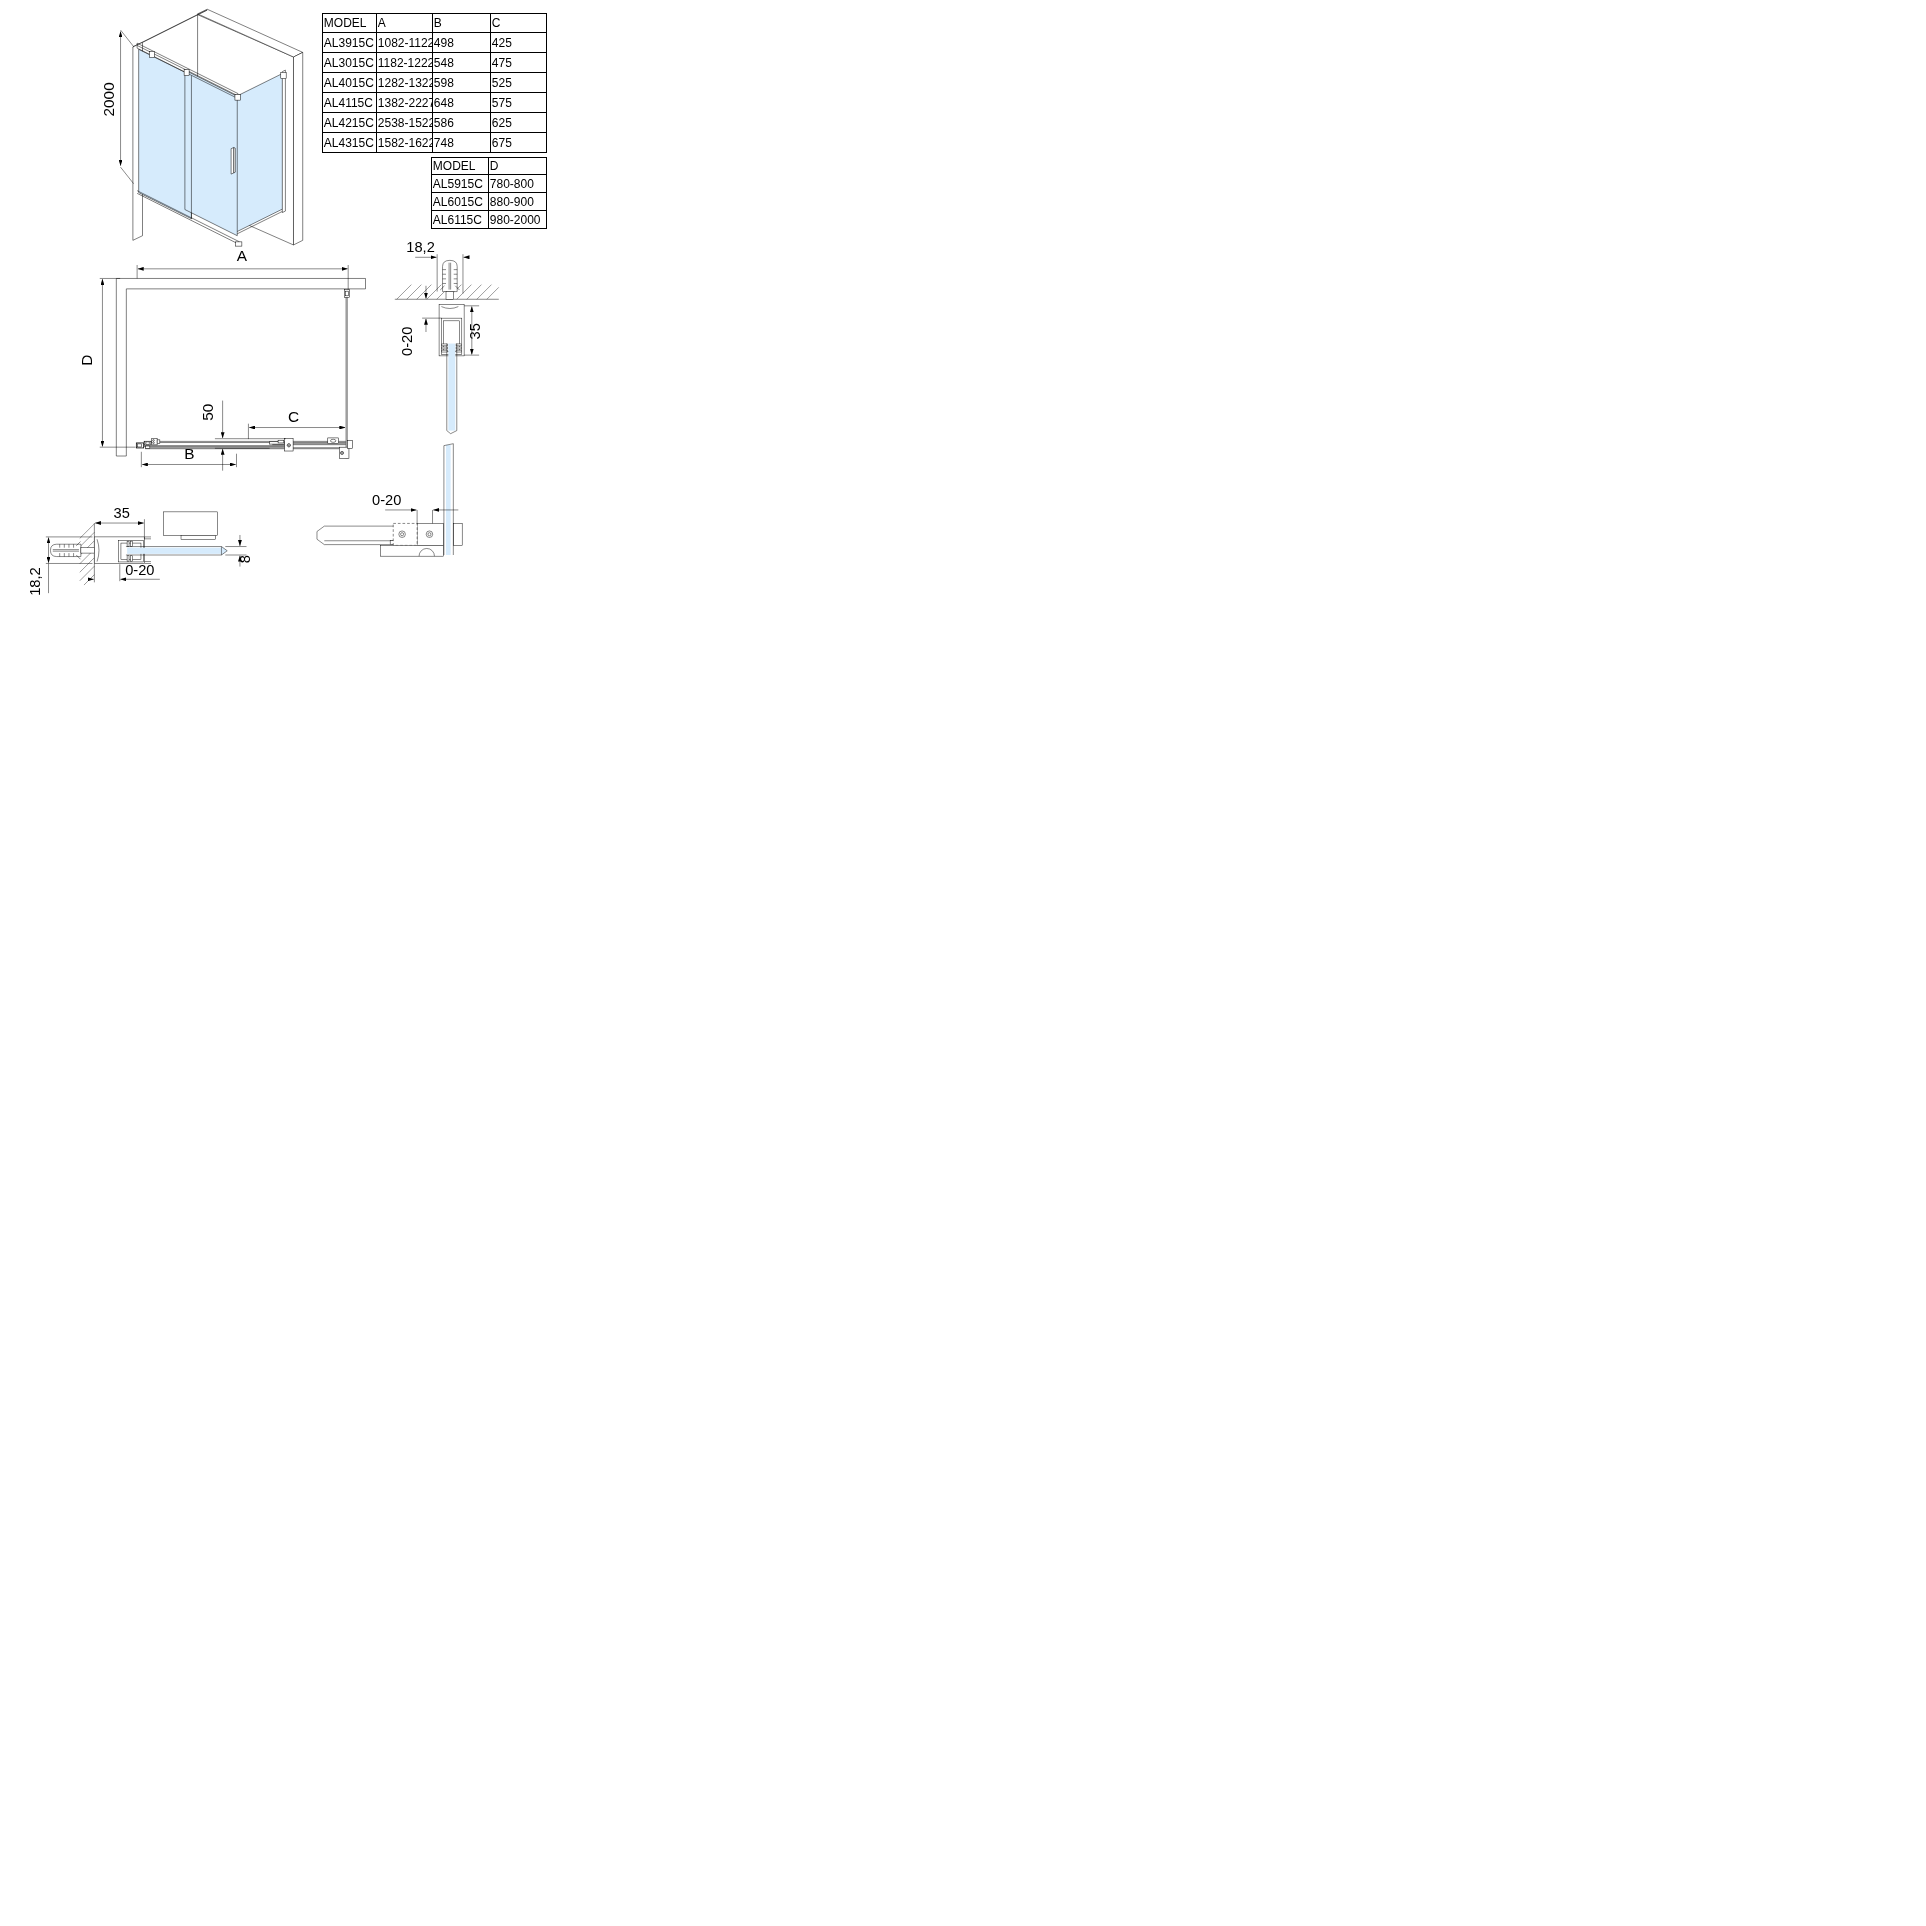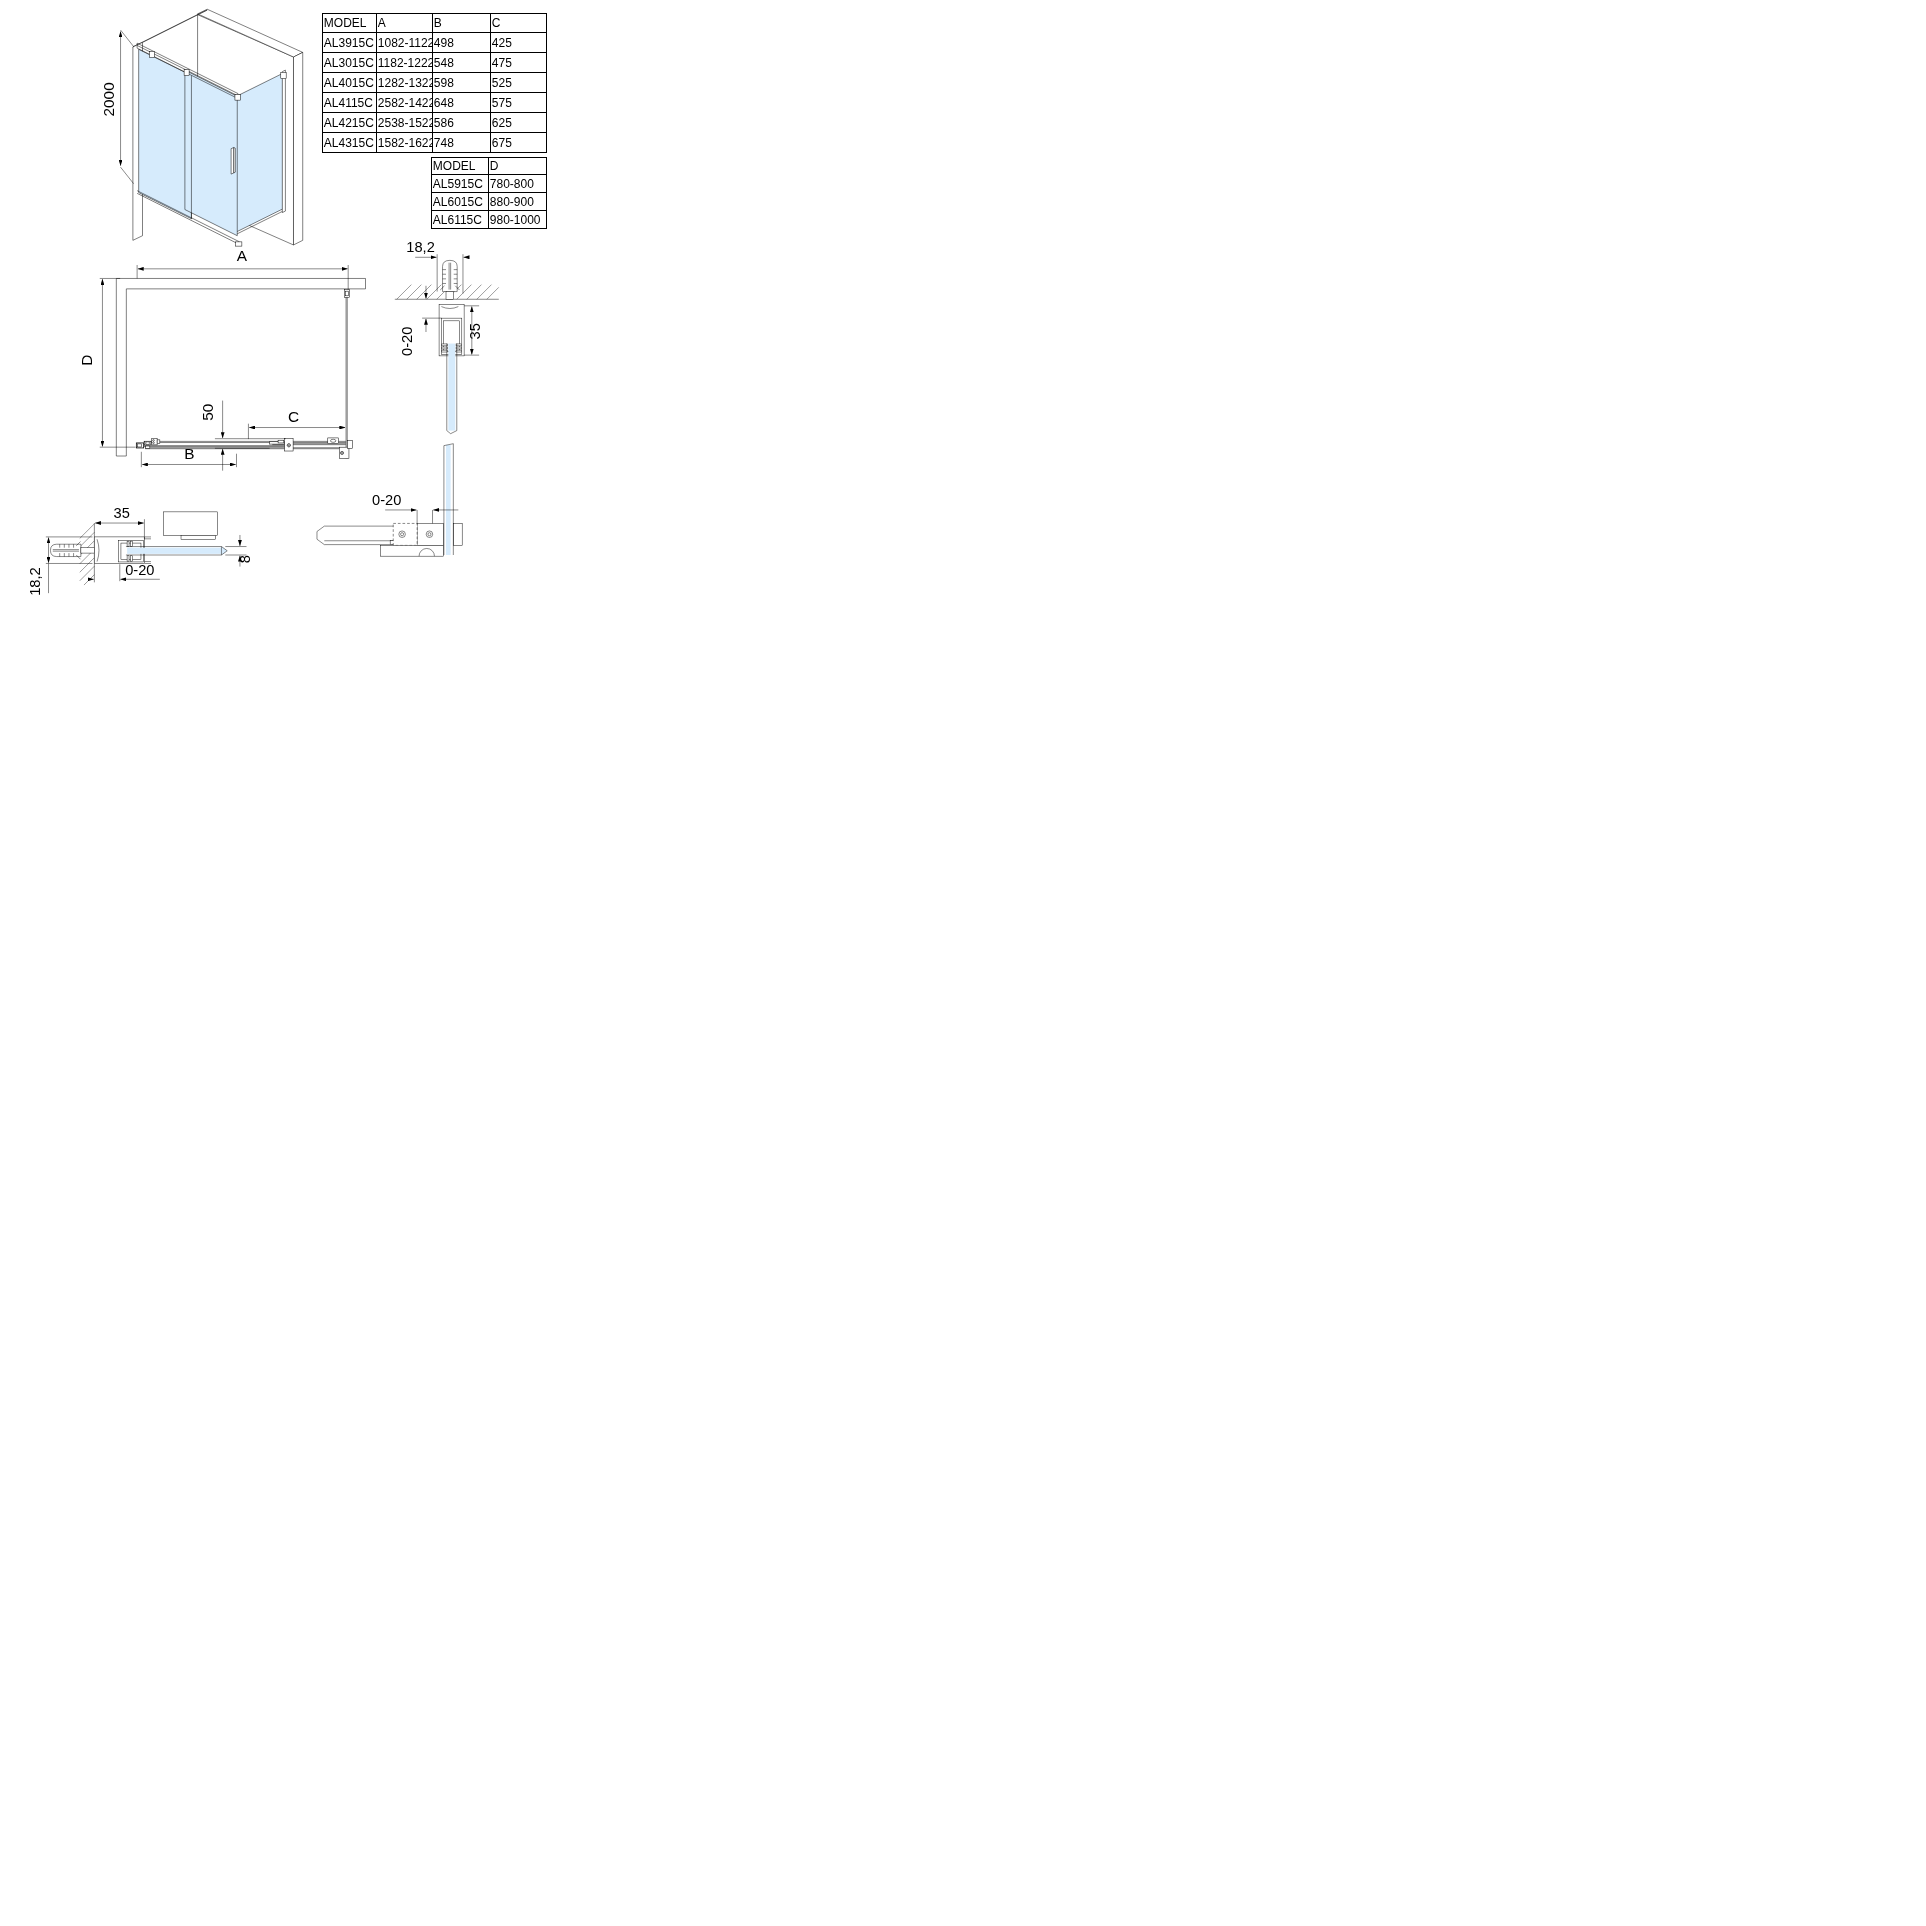--- a/index.html
+++ b/index.html
@@ -391,21 +391,21 @@
     <td>475</td>
   </tr>
   <tr>
     <td>AL4015C</td>
     <td>1282-1322</td>
     <td>598</td>
     <td>525</td>
   </tr>
   <tr>
     <td>AL4115C</td>
-    <td>2582-1422</td>
+    <td>1382-2227</td>
     <td>648</td>
     <td>575</td>
   </tr>
   <tr>
     <td>AL4215C</td>
     <td>2538-1522</td>
     <td>586</td>
     <td>625</td>
   </tr>
   <tr>
@@ -430,19 +430,19 @@
   <tr>
     <td>AL5915C</td>
     <td>780-800</td>
   </tr>
   <tr>
     <td>AL6015C</td>
     <td>880-900</td>
   </tr>
   <tr>
     <td>AL6115C</td>
-    <td>980-1000</td>
+    <td>980-2000</td>
   </tr>
 </tbody>
     </table>
 
 </div>
 
 
 </body></html>

